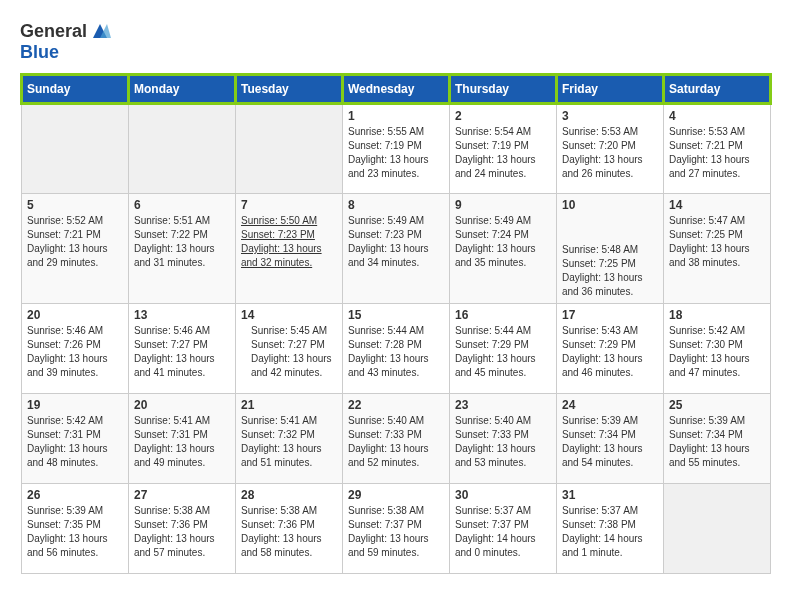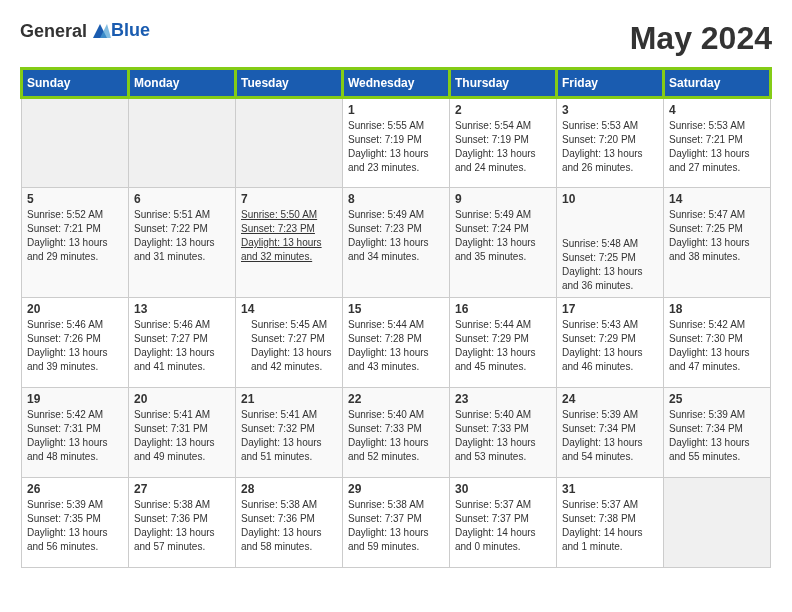--- a/index.html
+++ b/index.html
@@ -11,21 +11,21 @@
       padding: 20px;
     }
     .header {
       display: flex;
       justify-content: space-between;
       align-items: flex-start;
       margin-bottom: 10px;
     }
     .logo {
       display: flex;
-      flex-direction: row;
+      flex-direction: column;
       align-items: flex-start;
     }
     .logo-text {
       display: flex;
       align-items: center;
     }
     .logo-general {
       font-size: 18px;
       font-weight: bold;
       color: #333;
@@ -101,21 +101,20 @@
     <div class="logo-text">
       <span class="logo-general">General</span>
       <svg class="logo-icon" viewBox="0 0 22 22">
         <polygon points="4,18 11,4 18,18" fill="#1a5cb0"></polygon>
         <polygon points="11,18 18,4 22,18" fill="#4a9fd4" opacity="0.7"></polygon>
       </svg>
     </div>
     <span class="logo-blue">Blue</span>
   </div>
   <div class="title-block">
-    <div class="month-year">May 2024</div>
   </div>
 </div>
 
 <table>
   <thead>
     <tr id="header-row">
         <th>Sunday</th>
         <th>Monday</th>
         <th>Tuesday</th>
         <th>Wednesday</th>

